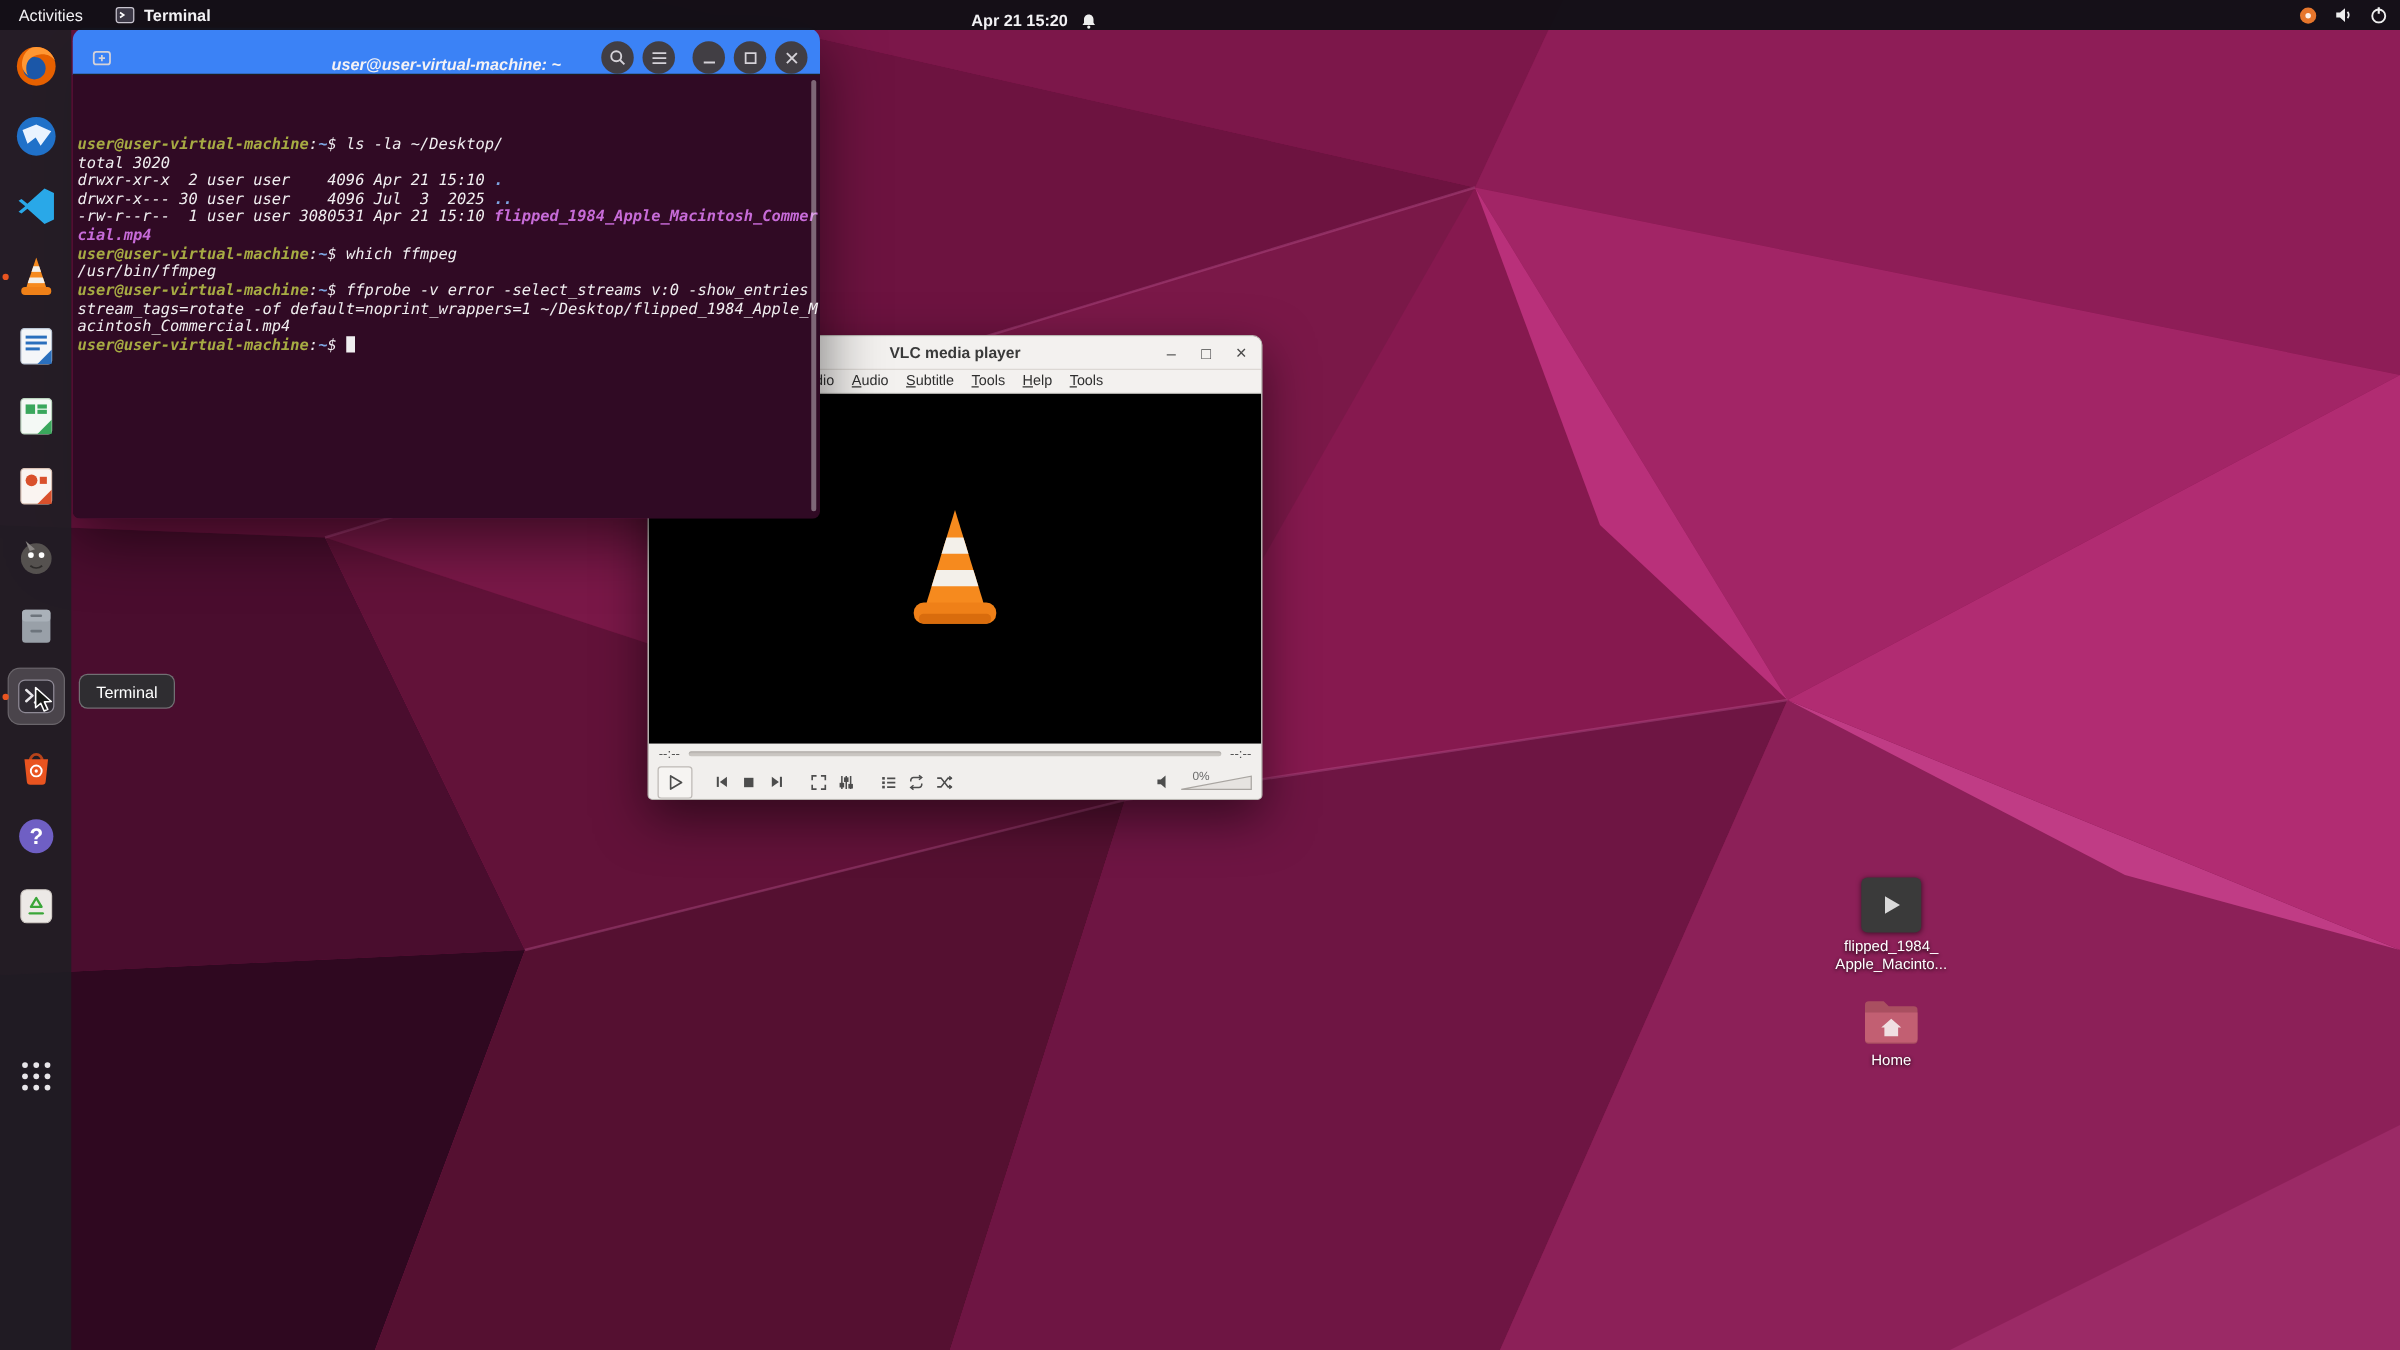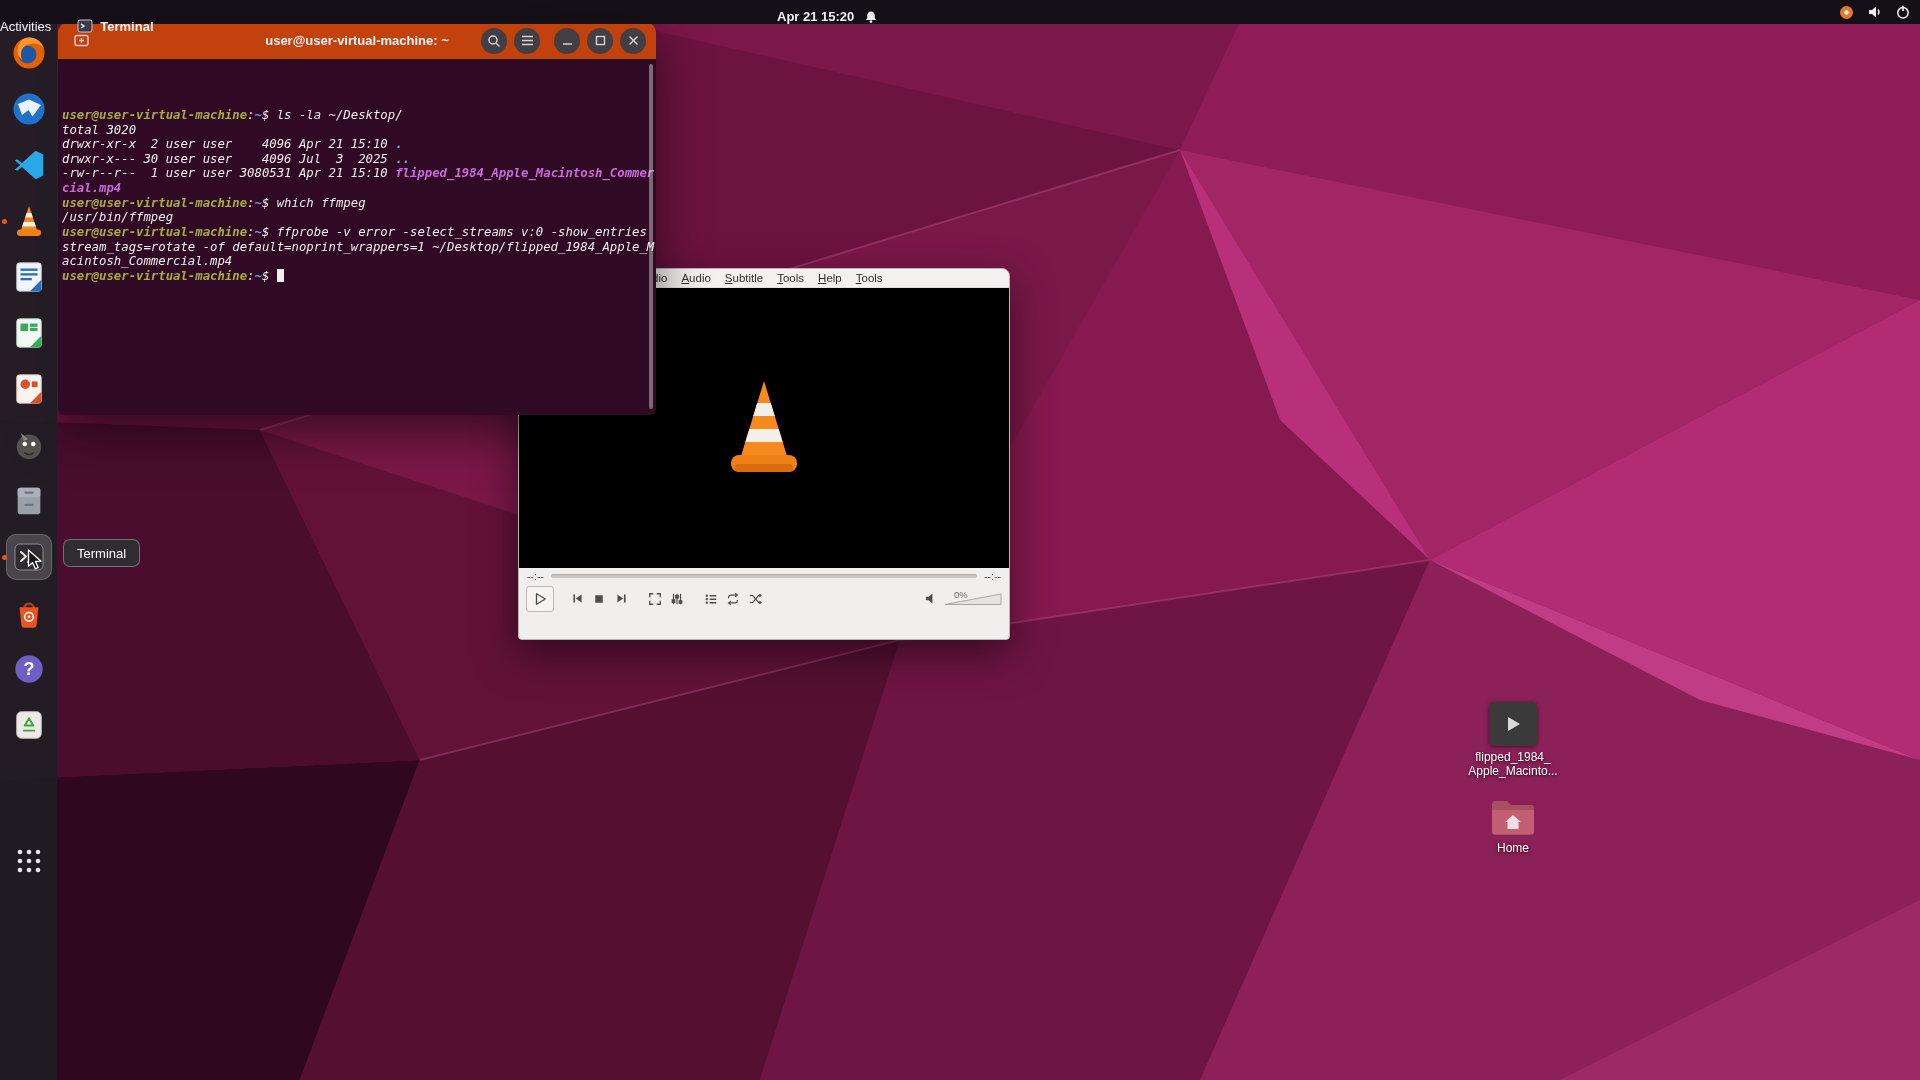--- a/index.html
+++ b/index.html
@@ -6,21 +6,21 @@
     font-family:"Liberation Sans",sans-serif;-webkit-font-smoothing:antialiased;}
   .stage{position:relative;width:1920px;height:1080px;overflow:hidden;}
   svg{display:block;}
 
   
   .wallpaper{position:absolute;inset:0;z-index:0;}
 
   
   .topbar{position:absolute;left:0;top:0;width:1920px;height:24px;background:rgba(18,16,22,.97);
     color:#f2f1f4;font-size:13px;z-index:50;}
-  .tb-left{position:absolute;left:0;top:14px;height:24px;display:flex;align-items:center;gap:26px;}
+  .tb-left{position:absolute;left:0;top:0;height:24px;display:flex;align-items:center;gap:26px;padding-left:15px;}
   .tb-app{display:flex;align-items:center;gap:7px;font-weight:bold;}
   .tb-clock{position:absolute;left:777px;top:0;height:24px;display:flex;align-items:flex-end;gap:10px;font-weight:600;}
   .tb-right{position:absolute;right:10px;top:0;height:24px;display:flex;align-items:center;gap:13px;}
 
   
   .dock{position:absolute;left:0;top:24px;width:57px;height:1056px;background:rgba(32,29,36,.92);
     display:flex;flex-direction:column;align-items:center;padding-top:6px;gap:10px;box-sizing:border-box;z-index:40;}
   .dock-item{position:relative;width:46px;height:46px;border-radius:10px;display:flex;align-items:center;justify-content:center;flex:0 0 auto;}
   .dock-item.active{background:rgba(255,255,255,.18);box-shadow:inset 0 0 0 1px rgba(255,255,255,.18);}
   .run-dot{position:absolute;left:-4px;top:50%;width:5px;height:5px;margin-top:-2.5px;border-radius:50%;background:#e95420;}
@@ -29,21 +29,21 @@
   
   .tooltip{position:absolute;left:63px;top:539px;height:26px;padding:0 13px;display:flex;align-items:center;
     background:#2f2d31;border:1px solid rgba(255,255,255,.32);border-radius:7px;color:#fff;font-size:13px;z-index:60;}
 
   
   .mouse{position:absolute;left:27px;top:549px;z-index:100;pointer-events:none;}
 
   
   .term-win{position:absolute;left:58px;top:22px;width:598px;height:393px;z-index:30;
     border-radius:11px 11px 6px 6px;overflow:hidden;box-shadow:0 16px 50px rgba(0,0,0,.55);}
-  .term-header{height:38px;background:#c2410c;display:flex;align-items:center;padding:0 10px;position:relative;border-bottom:1px solid #1f1d20;box-sizing:border-box;}
+  .term-header{height:38px;background:#3b82f6;display:flex;align-items:flex-end;padding:0 10px;position:relative;border-bottom:1px solid #1f1d20;box-sizing:border-box;font-style:italic;}
   .term-title{position:absolute;left:0;right:0;text-align:center;color:#f4f2f5;font-size:13px;font-weight:bold;pointer-events:none;}
   .hbtn{width:26px;height:26px;border-radius:50%;background:#413e44;display:flex;align-items:center;justify-content:center;flex:0 0 auto;}
   .term-header .left{display:flex;align-items:center;}
   .term-header .right{margin-left:auto;display:flex;align-items:center;gap:7px;}
   .gap-before{margin-left:7px;}
   .term-body{position:relative;height:355px;background:var(--t-bg,#300a24);padding:4px 4px 0 4px;box-sizing:border-box;
     font-family:"DejaVu Sans Mono",monospace;font-size:12.3px;line-height:14.62px;white-space:pre;font-style:italic;}
   .tline{white-space:pre;}
   .c-fg{color:var(--t-fg,#f0eef0);}
   .c-green{color:var(--t-green,#a7ab43);font-weight:bold;}
@@ -125,20 +125,28 @@
   <div class="desk-icon" style="left:1465px;top:797px;">
     <svg width="46" height="40" viewBox="0 0 46 40">
       <path d="M2 7a3 3 0 013-3h12l4 4h20a3 3 0 013 3v24a3 3 0 01-3 3H5a3 3 0 01-3-3z" fill="#a94f60"></path>
       <path d="M2 13h42v21a3 3 0 01-3 3H5a3 3 0 01-3-3z" fill="#c25f72"></path>
       <path d="M23 18l-8 7h2.5v7h11v-7H31z" fill="#f0dfe2"></path>
     </svg>
     <div class="desk-label">Home</div>
   </div>
 
   <div class="vlc-win">
+    <div class="vlc-titlebar">
+      <span class="vlc-title">VLC media player</span>
+      <span class="vlc-winbtns">
+        <span>–</span>
+        <span>□</span>
+        <span style="font-size:15px;">×</span>
+      </span>
+    </div>
     <div class="vlc-menubar">
         <span class="vmenu">Media</span>
         <span class="vmenu">Playback</span>
         <span class="vmenu">Audio</span>
         <span class="vmenu">Audio</span>
         <span class="vmenu">Subtitle</span>
         <span class="vmenu">Tools</span>
         <span class="vmenu">Help</span>
         <span class="vmenu">Tools</span>
       </div>

